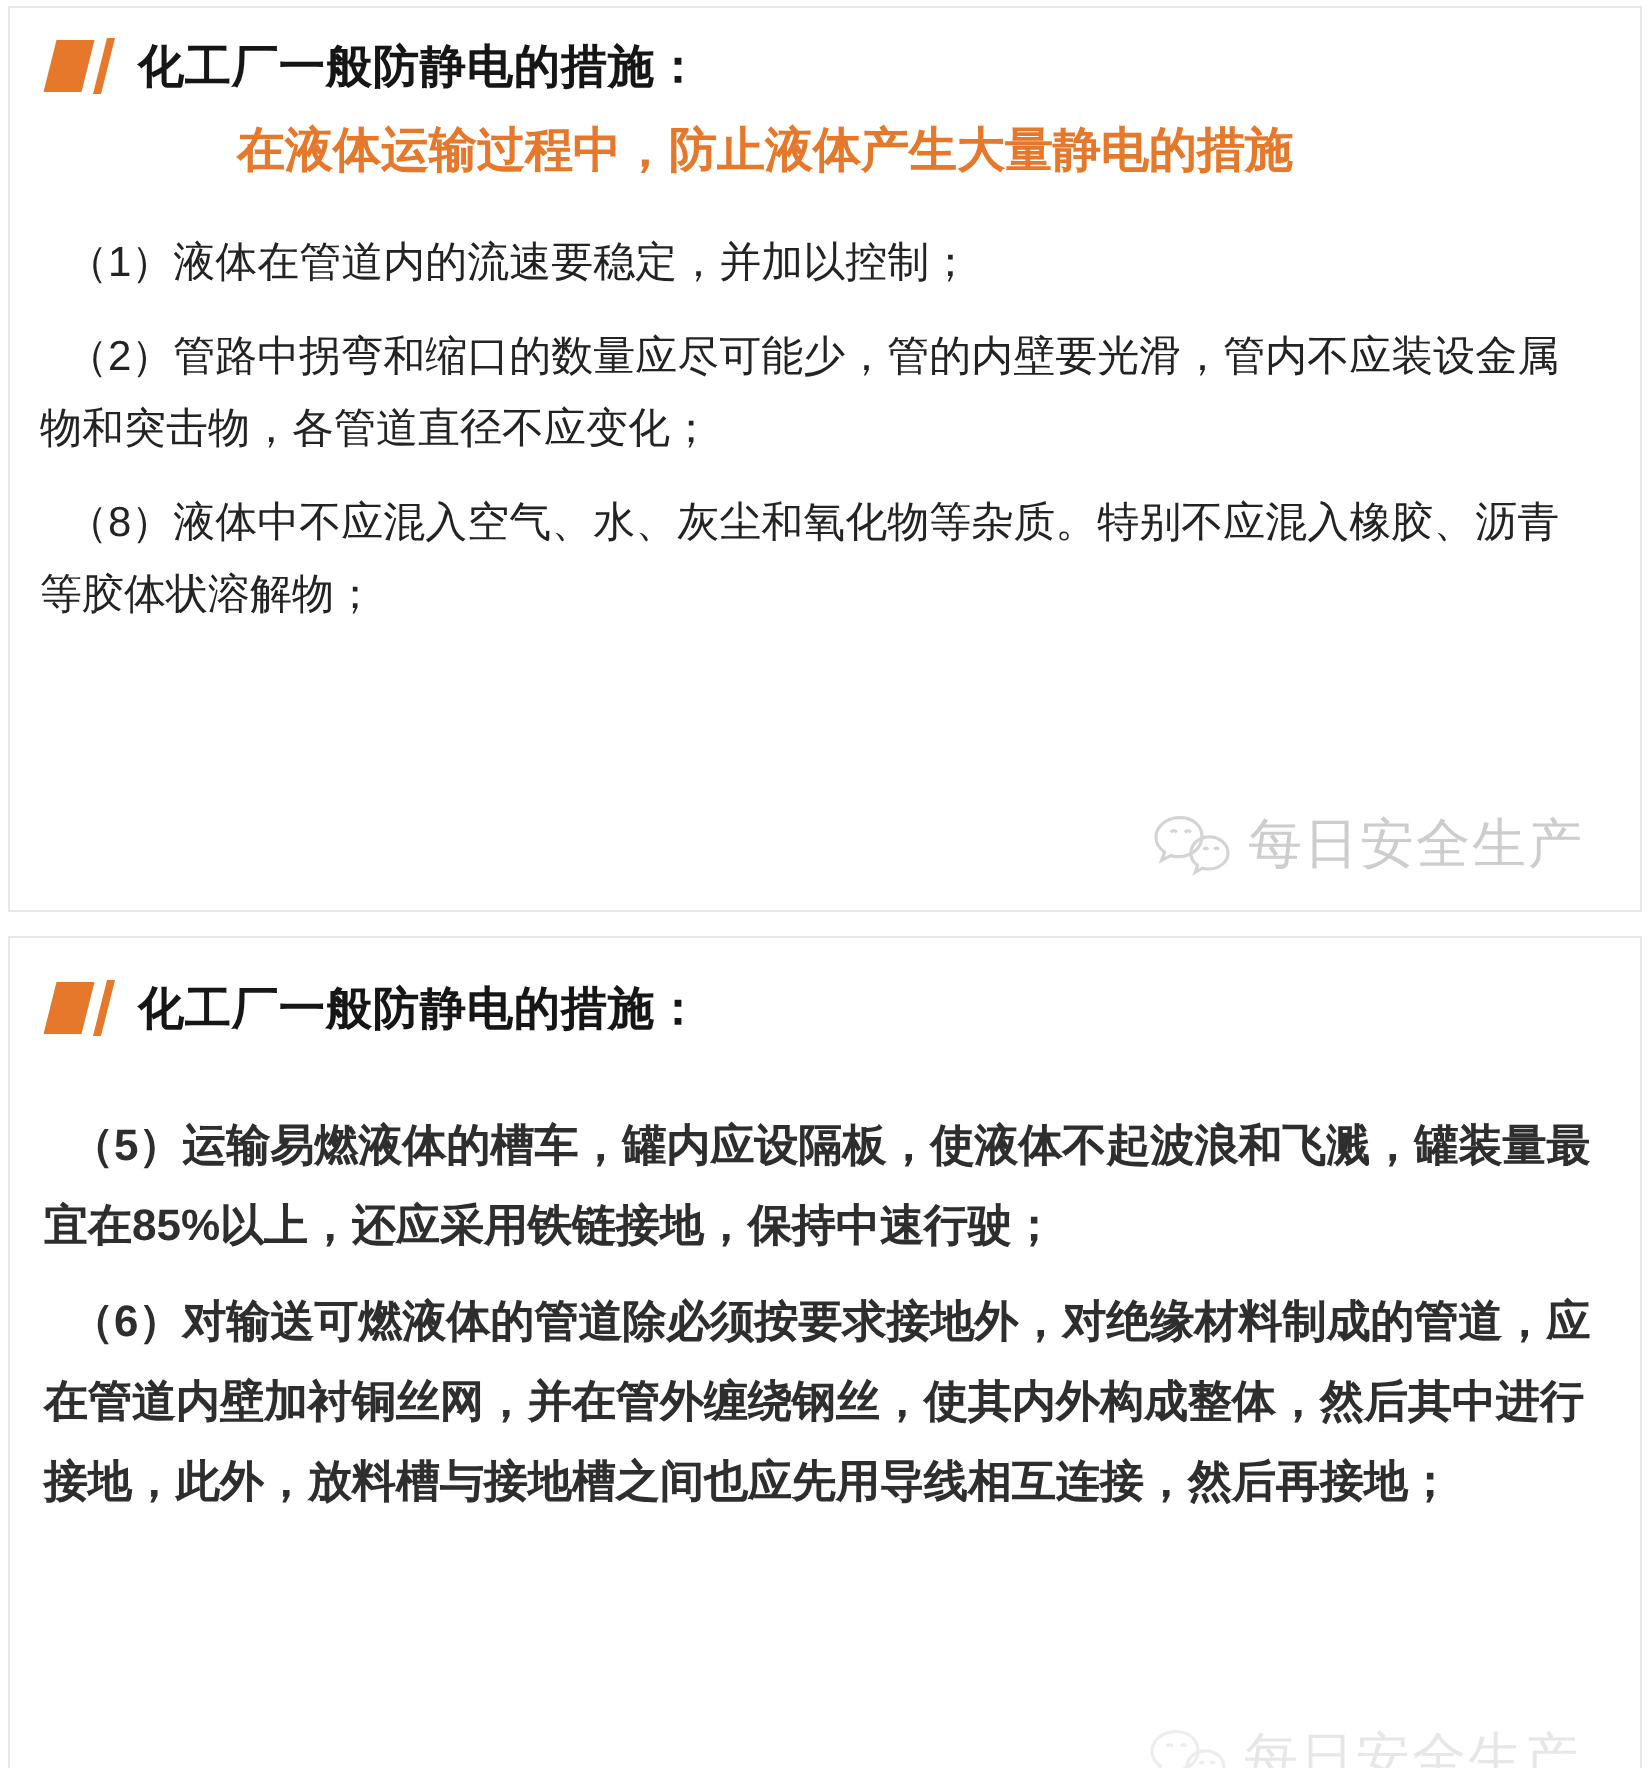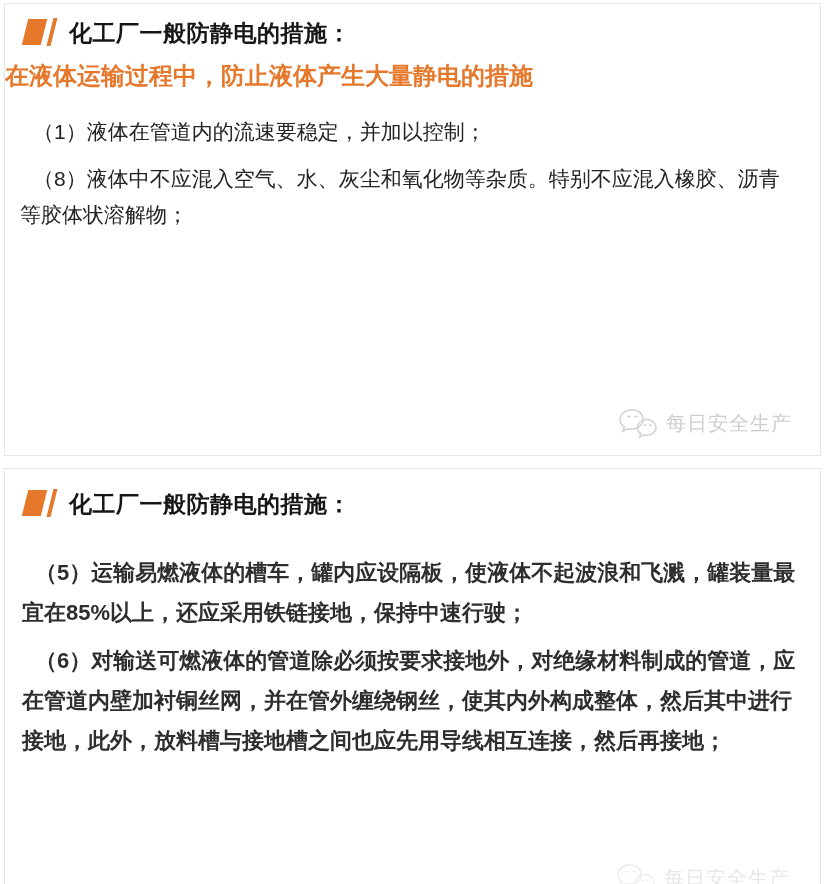--- a/index.html
+++ b/index.html
@@ -8,55 +8,55 @@
     font-family:"Liberation Sans","DejaVu Sans",sans-serif;
     position:relative;
   }
   .card{
     position:relative;margin:0 4px;background:#fff;
     border:1px solid #e7e7e7;box-sizing:border-box;overflow:hidden;
   }
   .card1{margin-top:3px;height:453px;}
   .card2{margin-top:12px;height:520px;}
 
-  .heading-row{display:flex;align-items:flex-start;gap:13px;padding:14px 0 0 18px;}
+  .heading-row{display:flex;align-items:center;gap:13px;padding:14px 0 0 18px;}
   .card2 .heading-row{padding-top:20px;}
   .slash-icon{position:relative;width:33px;height:28px;flex:none;}
   .slash-icon .s1{
     position:absolute;left:2px;top:1px;width:19px;height:26px;
     background:var(--accent,#e6782b);transform:skewX(-14deg);
   }
   .slash-icon .s2{
     position:absolute;left:27px;top:0;width:4px;height:28px;
     background:var(--accent,#e6782b);transform:skewX(-14deg);
   }
   .heading{
     margin:0;font-size:23px;font-weight:700;color:#161616;
     letter-spacing:.5px;line-height:30px;
   }
   .subtitle{
-    margin-top:11px;padding-right:60px;
+    margin-top:11px;padding-right:60px;text-align:center;
     font-size:24px;font-weight:700;color:var(--accent,#e6782b);
     line-height:33px;
   }
   .para{
     margin:0 26px 11px 15px;text-indent:13px;
     font-size:21px;line-height:36px;color:#232323;font-weight:500;
   }
   .card1 .para.first{margin-top:22px;}
   .card2 .para{
     margin:0 24px 8px 17px;text-indent:13px;
     font-size:22px;line-height:40px;color:#2e2e2e;font-weight:700;
   }
   .card2 .body2{margin-top:34px;}
 
   .watermark{
     position:absolute;right:28px;bottom:15px;
     display:flex;align-items:center;gap:6px;
-    color:var(--wm,#cbcbcb);font-size:20px;letter-spacing:1px;
+    color:var(--wm,#cbcbcb);font-size:27px;letter-spacing:1px;
     opacity:.95;
   }
   .watermark svg{display:block;}
   .watermark.cut{
     bottom:auto;top:392px;right:30px;opacity:.45;
   }
 </style>
 </head>
 <body>
 
@@ -65,20 +65,21 @@
   <section class="card card1">
     <div class="heading-row">
       <span class="slash-icon">
           <i class="s1"></i>
           <i class="s2"></i>
         </span>
       <h1 class="heading">化工厂一般防静电的措施：</h1>
     </div>
     <div class="subtitle">在液体运输过程中，防止液体产生大量静电的措施</div>
     <p class="para first">（1）液体在管道内的流速要稳定，并加以控制；</p>
+    <p class="para">（2）管路中拐弯和缩口的数量应尽可能少，管的内壁要光滑，管内不应装设金属物和突击物，各管道直径不应变化；</p>
     <p class="para">（8）液体中不应混入空气、水、灰尘和氧化物等杂质。特别不应混入橡胶、沥青等胶体状溶解物；</p>
 
     <div class="watermark">
       <svg width="44" height="34" viewBox="0 0 44 34" fill="none" stroke="#d2d2d2" stroke-width="1.6">
         <path d="M27 13.5c0 5.5-5.4 9.8-12 9.8-1.3 0-2.6-.2-3.8-.5l-4.4 2.4 1.5-4.2C5.7 19.2 4 16.5 4 13.5 4 8 9.4 3.8 16 3.8s11 4.2 11 9.7z"></path>
         <path d="M40 21.5c0 4.5-4.4 8-9.8 8-1 0-2-.1-3-.4l-3.6 2 1.2-3.4c-2.1-1.5-3.4-3.7-3.4-6.2 0-4.5 4.4-8.1 9.3-8.1s9.3 3.6 9.3 8.1z"></path>
         <path d="M11.5 11.2q1.4-1.8 2.8 0" fill="none"></path>
         <path d="M18.5 11.2q1.4-1.8 2.8 0" fill="none"></path>
         <path d="M27.8 19.8q1.1-1.4 2.2 0" fill="none"></path>
         <path d="M33.2 19.8q1.1-1.4 2.2 0" fill="none"></path>

